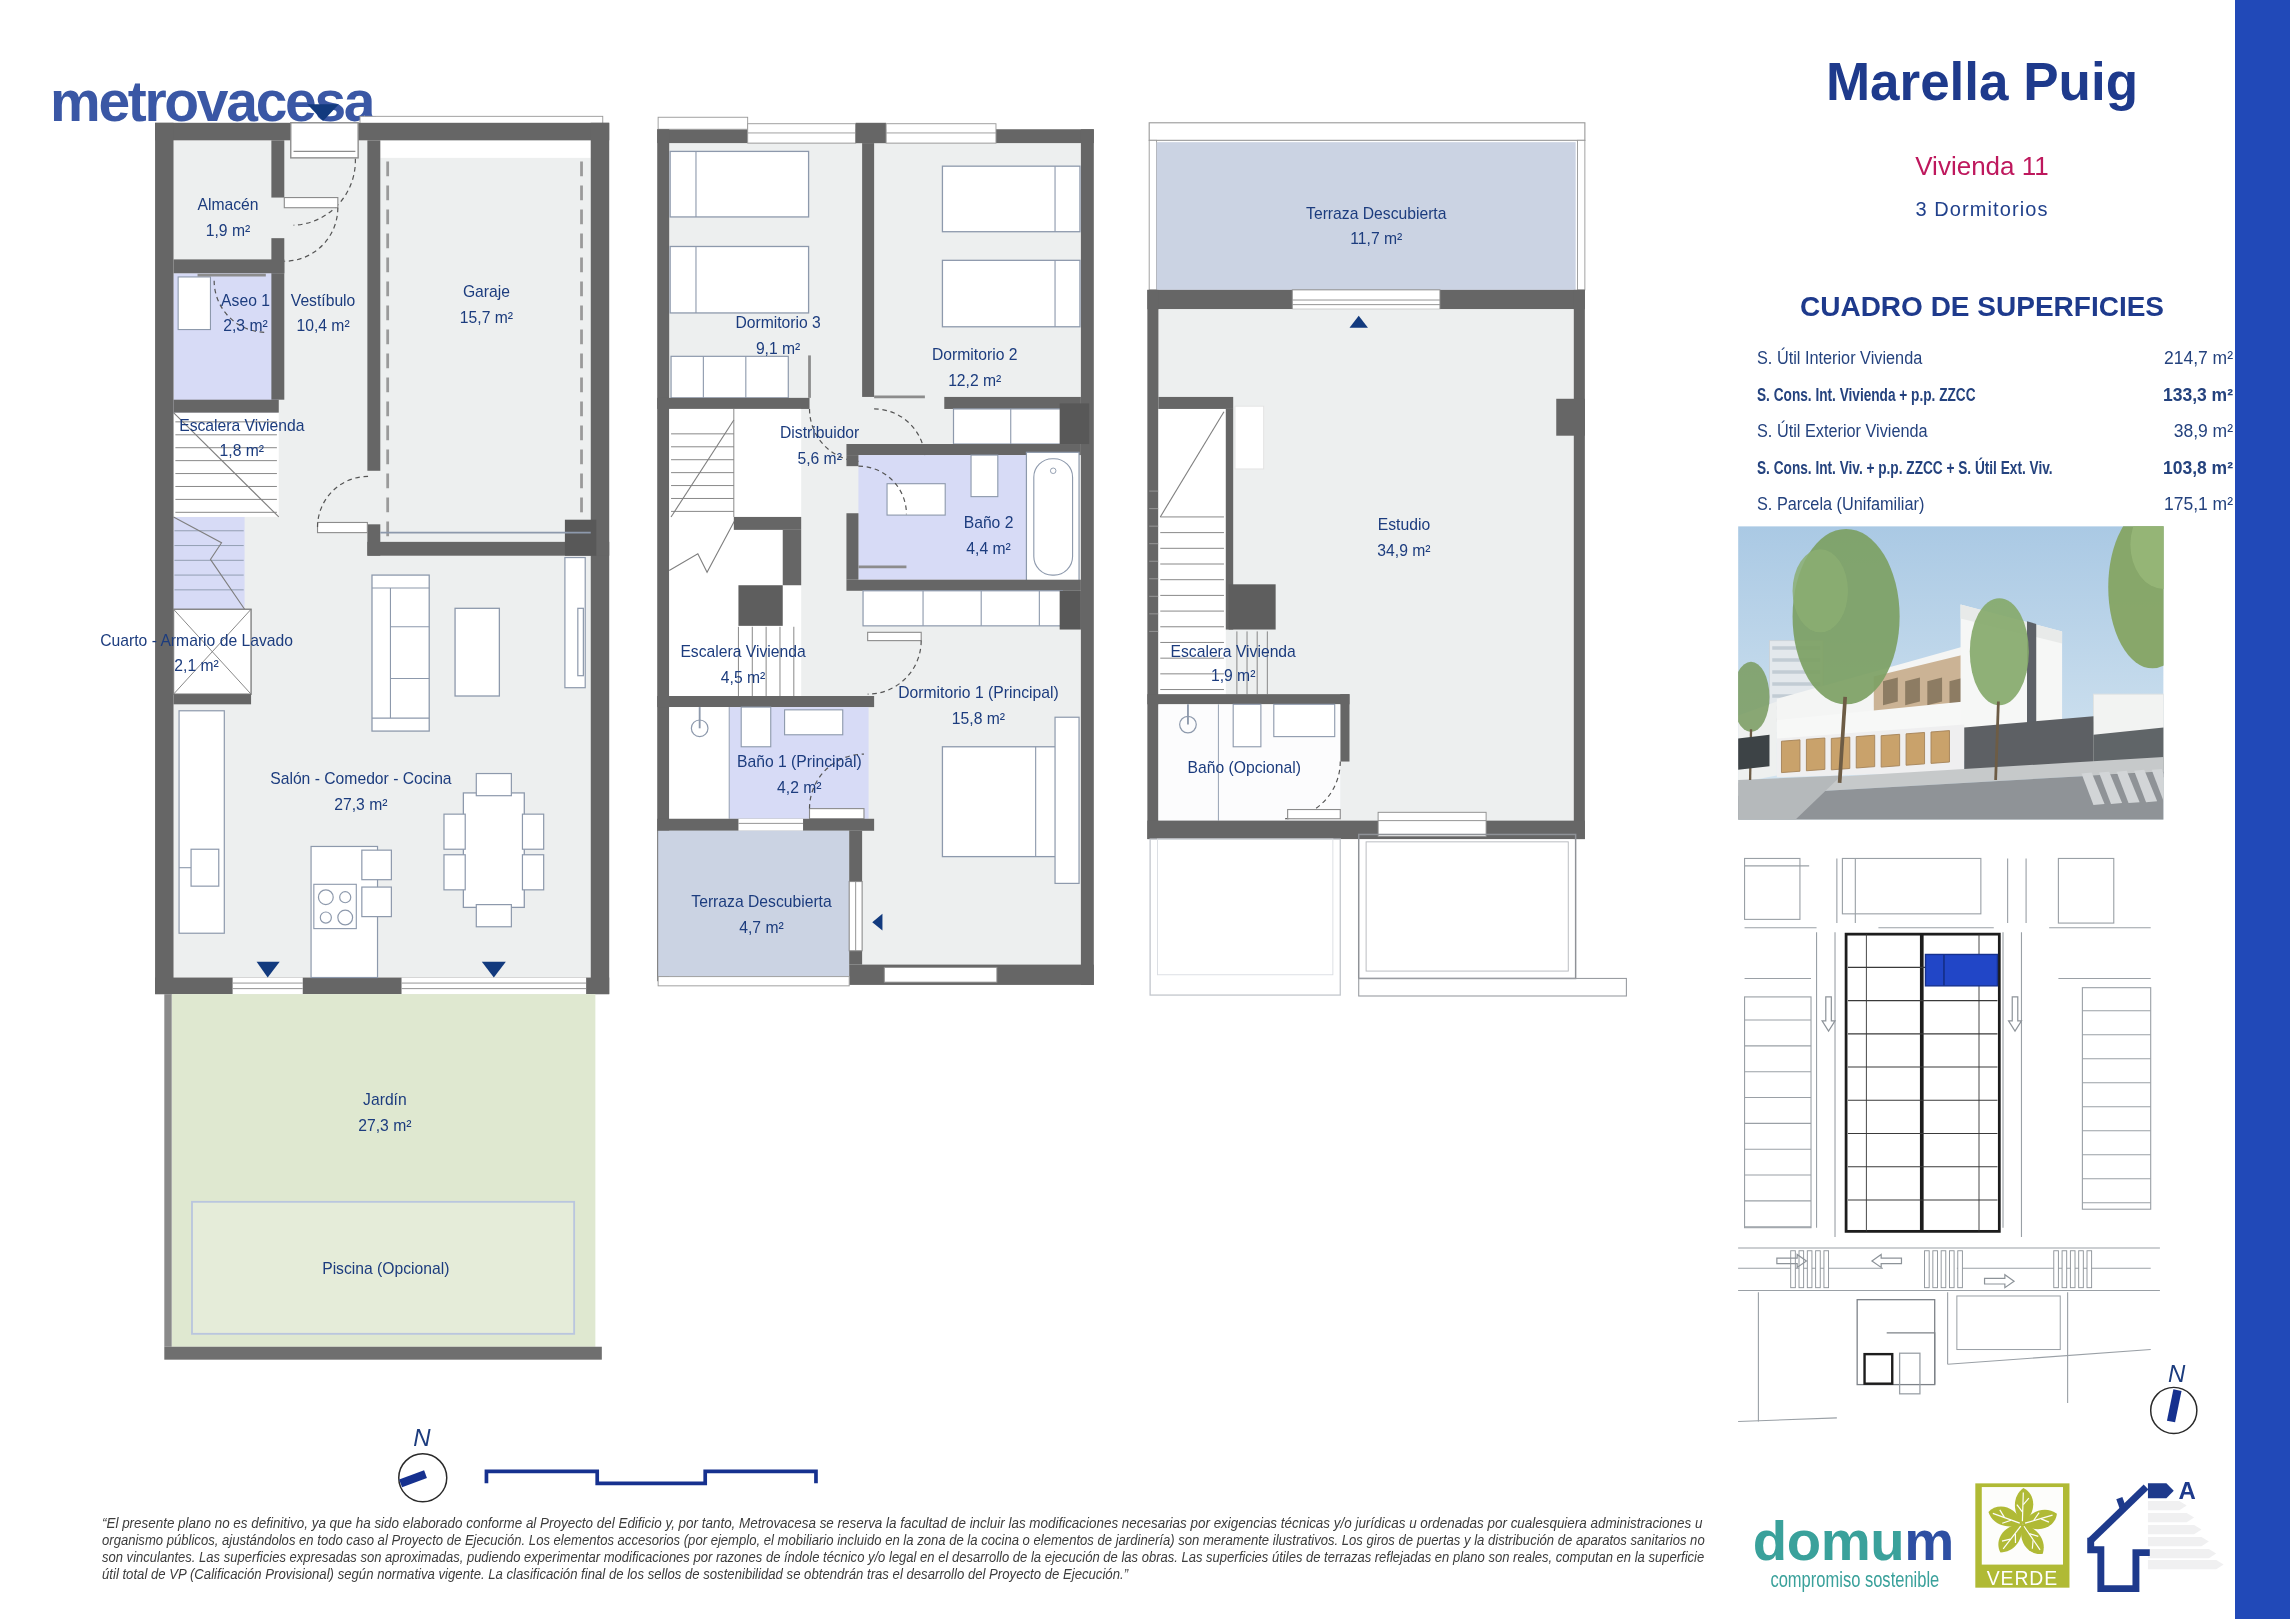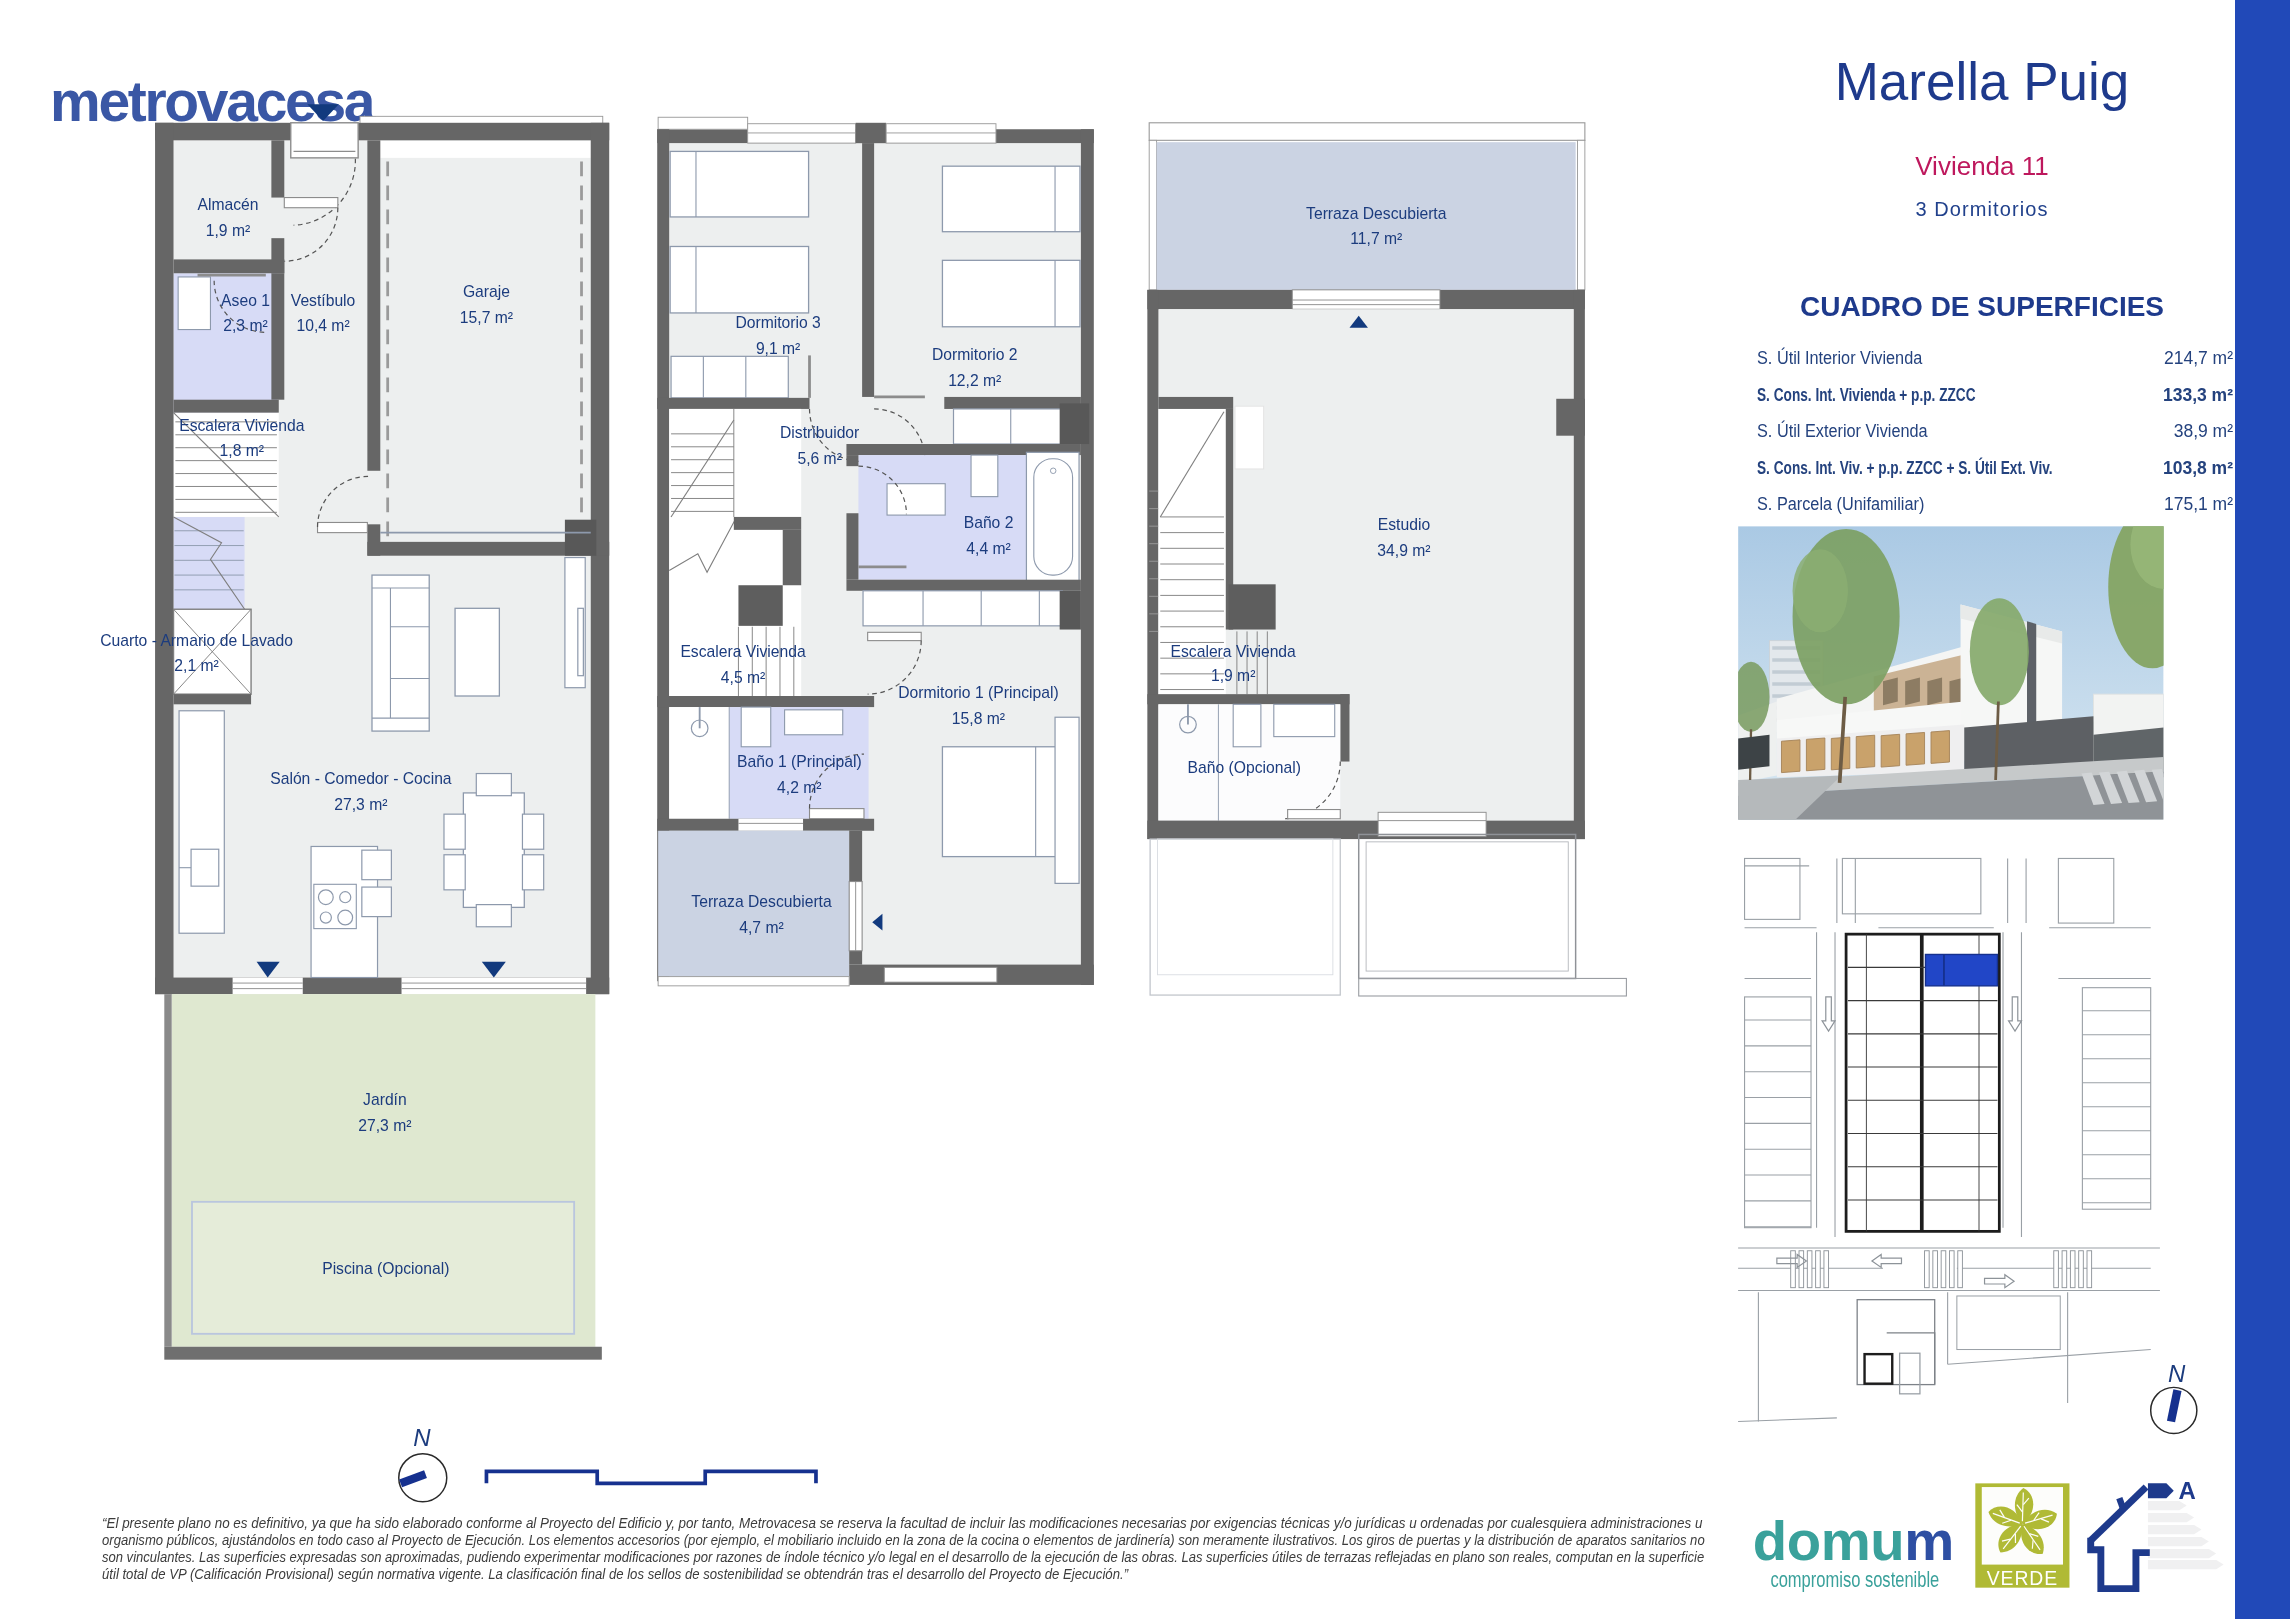--- a/index.html
+++ b/index.html
@@ -2,21 +2,21 @@
 <html style="font-size:14.8px"><head>
 <meta charset="utf-8">
 <style>
   html,body{margin:0;padding:0;}
   body{width:2291px;height:1620px;position:relative;background:#ffffff;overflow:hidden;
        font-family:"Liberation Sans", sans-serif;}
   #brand{position:absolute;left:50px;top:24px;color:#3a57a5;font-weight:bold;
          font-size:57px;letter-spacing:-2.3px;margin-top:44px;}
   #bluebar{position:absolute;left:2235px;top:0;width:55px;height:1620px;background:#2149b8;}
   .ph{position:absolute;width:554px;left:1705px;text-align:center;white-space:nowrap;}
-  #title{top:51px;font-size:53px;font-weight:normal;color:#1e3a8c;}
+  #title{top:51px;font-size:53px;font-weight:bold;color:#1e3a8c;}
   #viv{top:151px;font-size:26px;color:#be185d;}
   #dorm{top:198px;font-size:20px;letter-spacing:1.1px;color:#21418c;}
   #cuadro{top:291px;font-size:28px;font-weight:bold;color:#1e3a8c;}
   .srow{position:absolute;left:1757px;width:476px;color:#24427e;font-size:17.5px;
         white-space:nowrap;}
   .srow .v{position:absolute;right:0;top:0;}
   .lab{display:inline-block;transform:scaleX(0.93);transform-origin:0 50%;}
   .labb{display:inline-block;transform:scaleX(0.78);transform-origin:0 50%;}
   .dl{position:absolute;left:102px;font-style:italic;font-size:14.3px;color:#3c3c3c;
       white-space:nowrap;transform-origin:0 50%;}

